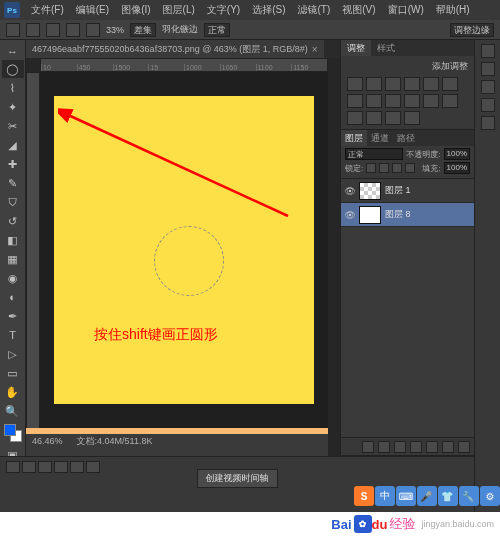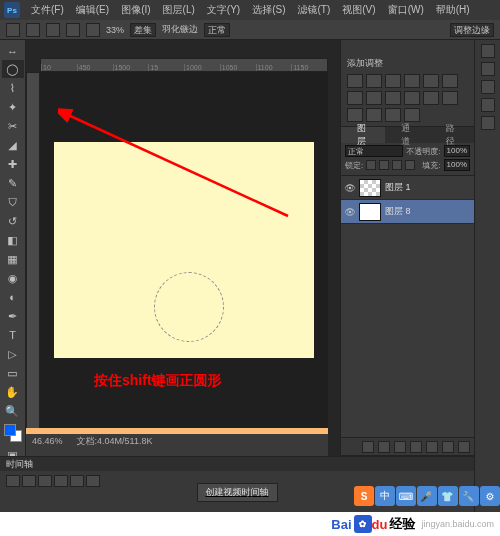--- a/index.html
+++ b/index.html
@@ -22,52 +22,52 @@
 .swatch .fg{position:absolute;left:0;top:0;width:12px;height:12px;background:#0060ff;border:1px solid #888;}
 .swatch .bg{position:absolute;right:0;bottom:0;width:12px;height:12px;background:#fff;border:1px solid #888;}
 .canvasarea{position:absolute;left:26px;top:0;right:134px;bottom:80px;background:#262626;}
 .tabbar{height:18px;background:#2a2a2a;display:flex;align-items:center;font-size:9px;color:#b0b0b0;}
 .tab{padding:0 6px;background:#3a3a3a;height:18px;display:flex;align-items:center;gap:4px;}
 .tab-close{color:#999;font-size:10px;}
 .ruler-h{position:absolute;left:14px;top:18px;right:12px;height:14px;background:#4a4a4a;border:1px solid #222;font-size:7px;color:#888;display:flex;align-items:flex-end;overflow:hidden;}
 .ruler-h span{flex:1;border-left:1px solid #666;padding-left:1px;}
 .ruler-v{position:absolute;left:0;top:32px;bottom:12px;width:14px;background:#4a4a4a;border:1px solid #222;}
 .viewport{position:absolute;left:14px;top:32px;right:12px;bottom:28px;background:#1f1f1f;display:flex;align-items:center;justify-content:center;overflow:hidden;}
-.canvas{width:260px;height:216px;background:#fef9c3;position:relative;font-weight:bold;}
+.canvas{width:260px;height:308px;background:#fde047;position:relative;}
 .circle{position:absolute;left:100px;top:130px;width:70px;height:70px;border:1px dashed #888;border-radius:50%;}
 .redtext{position:absolute;left:40px;top:230px;color:#ff0000;font-size:14px;}
 .arrow{position:absolute;left:18px;top:34px;pointer-events:none;}
 .statusbar{position:absolute;left:0;right:12px;bottom:0;height:28px;background:#3a3a3a;border-top:6px solid #fdba74;}
 .statusbar .inner{display:flex;align-items:center;padding:0 6px;font-size:9px;color:#b0b0b0;height:14px;}
 .panels{position:absolute;right:0;top:0;width:134px;bottom:80px;background:#383838;border-left:1px solid #222;display:flex;flex-direction:column;}
 .panel{border-bottom:1px solid #222;}
 .panel-tabs{height:16px;background:#2e2e2e;display:flex;align-items:center;font-size:9px;color:#999;}
 .ptab{padding:0 6px;height:16px;display:flex;align-items:center;}
 .ptab.active{background:#3e3e3e;color:#ddd;}
 .panel-body{padding:4px 6px;font-size:9px;color:#c0c0c0;}
-.adj-title{text-align:left;margin-bottom:4px;margin-top:13px;}
+.adj-title{text-align:right;margin-bottom:4px;}
 .adj-icons{display:flex;flex-wrap:wrap;gap:3px;}
 .adj-icons .ai{width:16px;height:14px;background:#4a4a4a;border:1px solid #222;}
 .layers{flex:1;display:flex;flex-direction:column;}
-.layers .panel-tabs .ptab{padding:0 16px;}
+.layers .panel-tabs .ptab{padding:0 4px;}
 .layeropts{padding:2px 4px;font-size:8px;color:#b0b0b0;}
 .layeropts .row{display:flex;align-items:center;gap:3px;margin-bottom:2px;}
 .mini-sel{background:#262626;border:1px solid #111;padding:0 2px;height:12px;font-size:8px;color:#c0c0c0;}
 .mini-sel.flex{flex:1;}
 .layerlist{flex:1;background:#3a3a3a;border-top:1px solid #222;overflow:auto;}
 .layer{display:flex;align-items:center;height:24px;border-bottom:1px solid #2a2a2a;font-size:9px;color:#ddd;}
 .layer.sel{background:#5670a0;}
 .eye{width:18px;text-align:center;color:#ccc;}
 .thumb{width:22px;height:18px;background:#fff;border:1px solid #111;margin-right:4px;}
 .thumb.checker{background:repeating-conic-gradient(#ccc 0 25%,#fff 0 50%) 0 0/8px 8px;}
 .layerfoot{height:18px;background:#383838;border-top:1px solid #222;display:flex;align-items:center;justify-content:flex-end;gap:4px;padding:0 4px;}
 .layerfoot .fi{width:12px;height:12px;background:#4a4a4a;border:1px solid #222;}
 .timeline{position:absolute;left:0;right:0;bottom:24px;height:56px;background:#383838;border-top:1px solid #222;}
 .tl-tab{height:14px;background:#2e2e2e;font-size:9px;color:#ccc;padding:0 6px;display:flex;align-items:center;}
-.tl-body{height:42px;display:flex;align-items:center;justify-content:center;position:relative;text-decoration:underline;}
+.tl-body{height:42px;display:flex;align-items:center;justify-content:center;position:relative;}
 .tl-ctrls{position:absolute;left:6px;top:4px;display:flex;gap:2px;}
 .tl-ctrls .tc{width:14px;height:12px;background:#4a4a4a;border:1px solid #222;}
 .tl-btn{background:#4a4a4a;border:1px solid #222;padding:2px 8px;font-size:9px;color:#ddd;}
 .footer{position:absolute;left:0;right:0;bottom:0;height:24px;background:#fff;display:flex;align-items:center;justify-content:flex-end;padding:0 6px;font-size:9px;color:#888;gap:6px;}
 .baidu-logo{display:flex;align-items:center;font-size:13px;font-weight:bold;}
 .baidu-logo .b1{color:#2a5ad0;}
 .baidu-logo .b2{color:#e22;}
 .baidu-logo .paw{width:18px;height:18px;background:#2a5ad0;border-radius:3px;margin-left:2px;color:#fff;display:flex;align-items:center;justify-content:center;font-size:9px;}
 .footer-url{color:#aaa;}
 .overlay{position:absolute;right:0;bottom:30px;display:flex;gap:1px;}
@@ -139,20 +139,26 @@
       <div class="tool">🔍</div>
       <div class="swatch">
         <div class="bg"></div>
         <div class="fg"></div>
       </div>
       <div class="tool">▣</div>
       <div class="tool">⬚</div>
     </div>
 
     <div class="canvasarea">
+      <div class="tabbar">
+        <div class="tab">
+          <span>467496eaabf77555020b6436af38703.png @ 463% (图层 1, RGB/8#)</span>
+          <span class="tab-close">×</span>
+        </div>
+      </div>
       <div class="ruler-h">
         <span>10</span>
         <span>450</span>
         <span>1500</span>
         <span>15</span>
         <span>1000</span>
         <span>1050</span>
         <span>1100</span>
         <span>1150</span>
       </div>
@@ -175,20 +181,24 @@
         <div class="inner">
           <span>46.46%</span>
           <span style="margin-left:14px">文档:</span>
           <span>4.04M/511.8K</span>
         </div>
       </div>
     </div>
 
     <div class="panels">
       <div class="panel">
+        <div class="panel-tabs">
+          <div class="ptab active">调整</div>
+          <div class="ptab">样式</div>
+        </div>
         <div class="panel-body">
           <div class="adj-title">添加调整</div>
           <div class="adj-icons">
             <div class="ai"></div>
             <div class="ai"></div>
             <div class="ai"></div>
             <div class="ai"></div>
             <div class="ai"></div>
             <div class="ai"></div>
             <div class="ai"></div>
@@ -245,41 +255,40 @@
           <div class="fi"></div>
           <div class="fi"></div>
           <div class="fi"></div>
           <div class="fi"></div>
           <div class="fi"></div>
         </div>
       </div>
     </div>
 
     <div class="timeline">
-      <div class="tl-tab">时间轴</div>
       <div class="tl-body">
         <div class="tl-ctrls">
           <div class="tc"></div>
           <div class="tc"></div>
           <div class="tc"></div>
           <div class="tc"></div>
           <div class="tc"></div>
           <div class="tc"></div>
         </div>
         <div class="tl-btn">创建视频时间轴</div>
       </div>
     </div>
   </div>
 
   <div class="footer">
     <div class="baidu-logo">
       <span class="b1">Bai</span>
       <span class="paw">✿</span>
       <span class="b2">du</span>
-      <span style="color:#000000;font-weight:bold;margin-left:2px">经验</span>
+      <span style="color:#ec4899;font-weight:normal;margin-left:2px">经验</span>
     </div>
     <span class="footer-url">jingyan.baidu.com</span>
   </div>
 
   <div class="overlay">
     <div class="ov-ico ov-s">S</div>
     <div class="ov-ico ov-b">中</div>
     <div class="ov-ico ov-b">⌨</div>
     <div class="ov-ico ov-b">🎤</div>
     <div class="ov-ico ov-b">👕</div>

